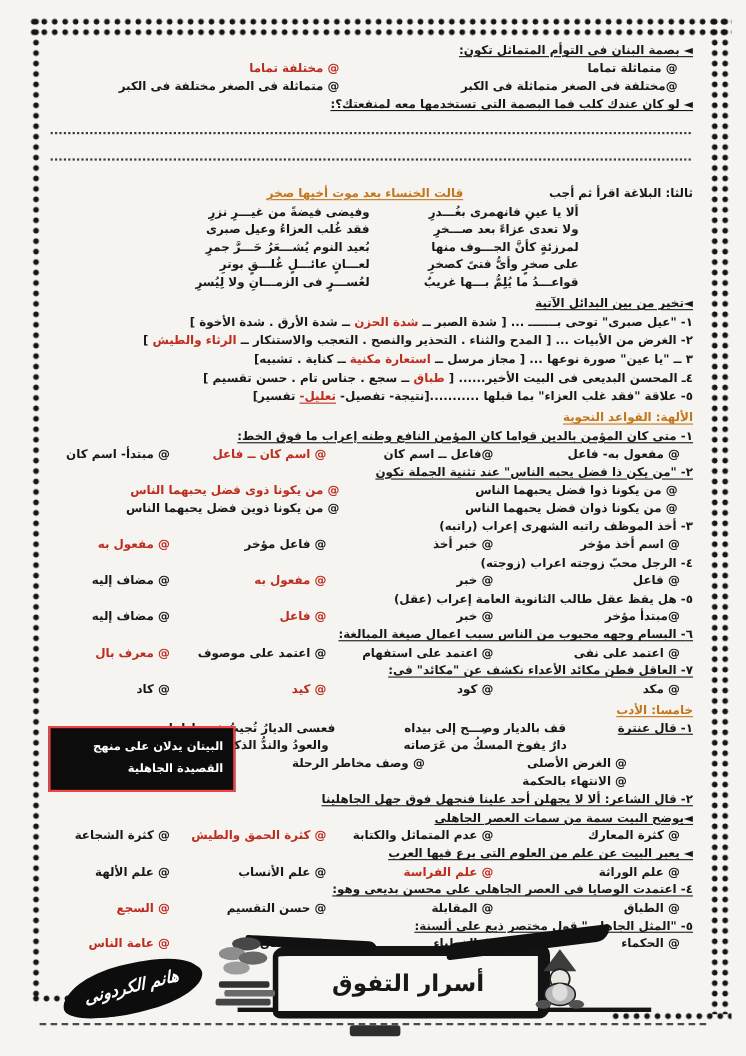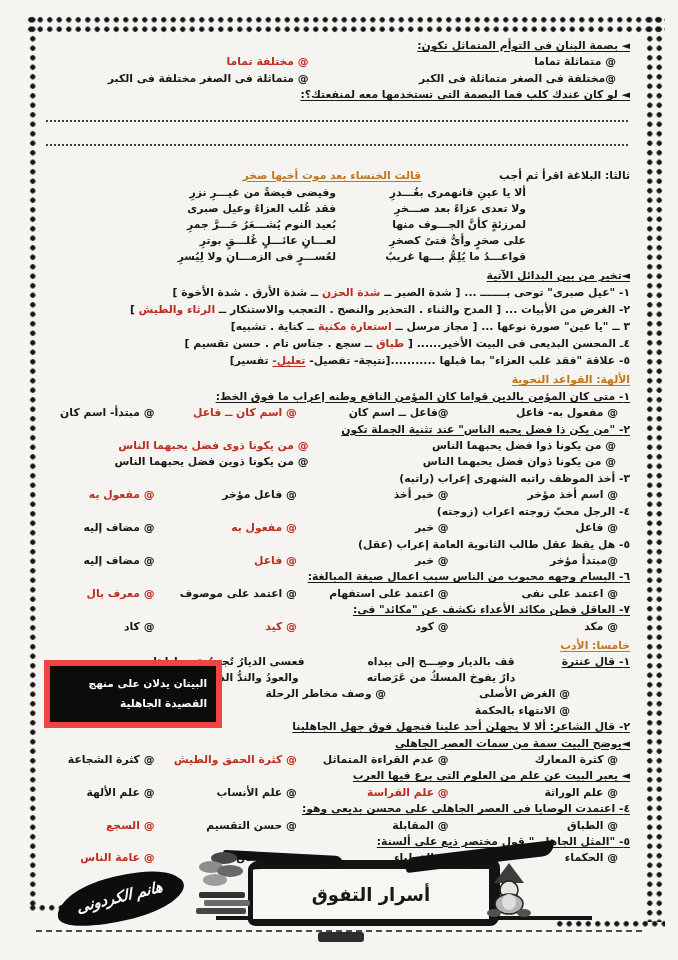--- a/index.html
+++ b/index.html
@@ -35,36 +35,36 @@
   .sec-head{margin-top:3px;}
 
   
   .adab-q1{display:flex;align-items:flex-start;}
   .adab-q1 .lead{width:92px;flex:none;}
   .adab-q1 .poem2{flex:1;display:grid;grid-template-columns:1fr 1fr;column-gap:18px;
     margin-left:88px;line-height:16px;}
   .adab-q1 .poem2 span{text-align:center;white-space:nowrap;}
   .adab-wrap{position:relative;}
   .note-box{position:absolute;left:0;top:6px;width:148px;background:#0c0c0c;color:#fff;
-    border:6px solid #ef4444;padding:7px 9px 9px;font-size:10.5px;line-height:20px;
+    border:2px solid #ef4444;padding:7px 9px 9px;font-size:10.5px;line-height:20px;
     text-align:right;z-index:3;}
   .adab-opts{display:grid;grid-template-columns:1.1fr 1fr;padding-right:60px;
     margin-left:175px;}
 
   .dotted-rule{border-top:2.5px dotted #3c3c3c;height:0;margin:16px 2px 0 2px;}
   .dotted-rule.second{margin-top:22px;margin-bottom:6px;}
 
   
   .footer{position:absolute;left:36px;right:36px;bottom:14px;height:92px;z-index:4;}
   .frame{position:absolute;left:212px;right:142px;top:6px;height:50px;background:#f7f6f3;
     border-top:9px solid #131313;border-bottom:7px solid #131313;
     border-left:5px solid #131313;border-right:11px solid #131313;
     border-radius:14px 6px 10px 8px/10px 8px 12px 6px;
     display:flex;align-items:center;justify-content:center;z-index:2;}
-  .banner-title{font-size:18px;font-weight:700;letter-spacing:1px;text-align:right;}
+  .banner-title{font-size:21px;font-weight:700;letter-spacing:1px;text-align:right;}
   .swoosh{position:absolute;right:-66px;top:-20px;width:150px;height:15px;background:#111;
     transform:rotate(-7deg);border-radius:10px 2px 14px 3px;}
   .swoosh2{position:absolute;left:-30px;top:-16px;width:120px;height:9px;background:#111;
     transform:rotate(3deg);border-radius:3px 10px 2px 8px;}
   .books{position:absolute;left:156px;top:-4px;z-index:3;}
   .gnome{position:absolute;left:446px;top:8px;z-index:3;}
   .base-line{position:absolute;left:180px;right:50px;bottom:26px;height:4px;background:#151515;}
   .bottom-rule{position:absolute;left:0;right:0;bottom:14px;border-top:2px dashed #4a4a4a;}
   .tab{position:absolute;left:282px;bottom:4px;width:46px;height:10px;background:#2e2e2e;
     border-radius:3px;}
@@ -204,21 +204,21 @@
           <span class="opt">@ الغرض الأصلى</span>
           <span class="opt">@ وصف مخاطر الرحلة</span>
           <span class="opt">@ الانتهاء بالحكمة</span>
         </div>
       </div>
 
       <div><span class="u">٢- قال الشاعر: ألا لا يجهلن أحد علينا     فنجهل فوق جهل الجاهلينا</span></div>
       <div class="u">◄يوضح البيت سمة من سمات العصر الجاهلى</div>
       <div class="opts4">
         <span class="opt">@ كثرة المعارك</span>
-        <span class="opt">@ عدم القراءة المتماثل</span>
+        <span class="opt">@ عدم المتماثل والكتابة</span>
         <span class="opt red">@ كثرة الحمق والطيش</span>
         <span class="opt">@ كثرة الشجاعة</span>
       </div>
 
       <div class="u">◄ يعبر البيت عن علم من العلوم التى برع فيها العرب</div>
       <div class="opts4">
         <span class="opt">@ علم الوراثة</span>
         <span class="opt red">@ علم الفراسة</span>
         <span class="opt">@ علم الأنساب</span>
         <span class="opt">@ علم الألهة</span>

